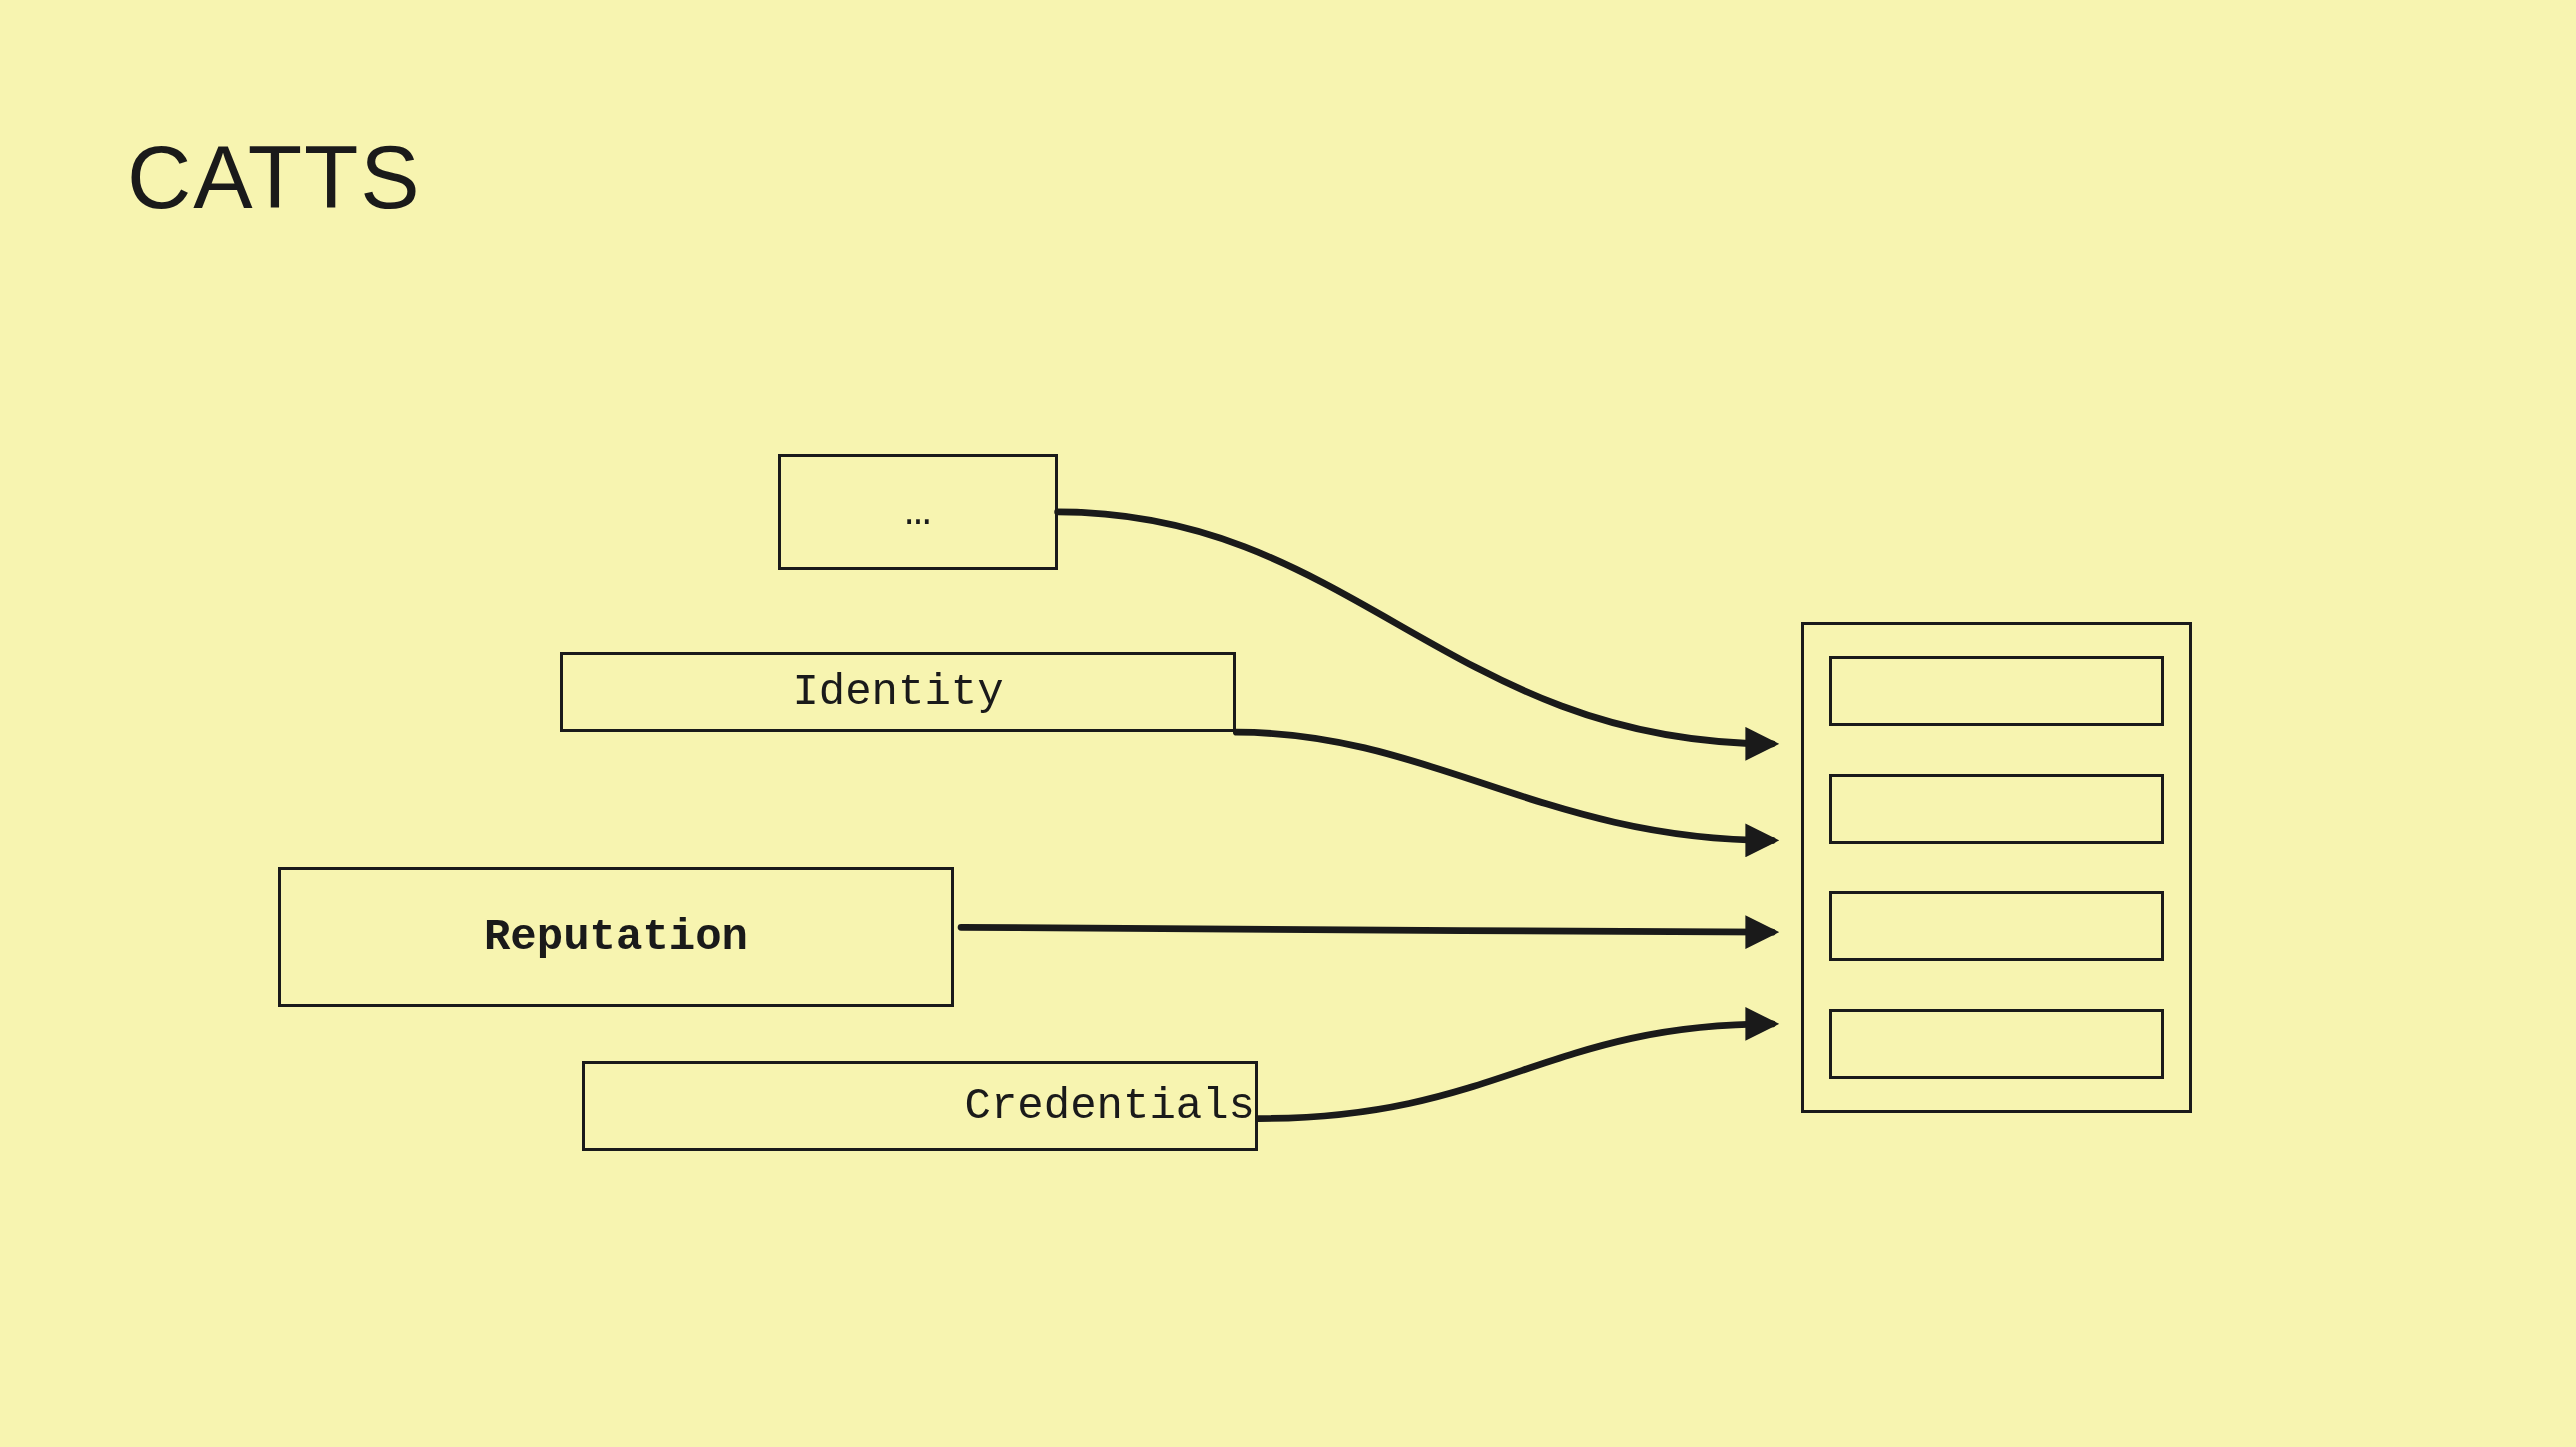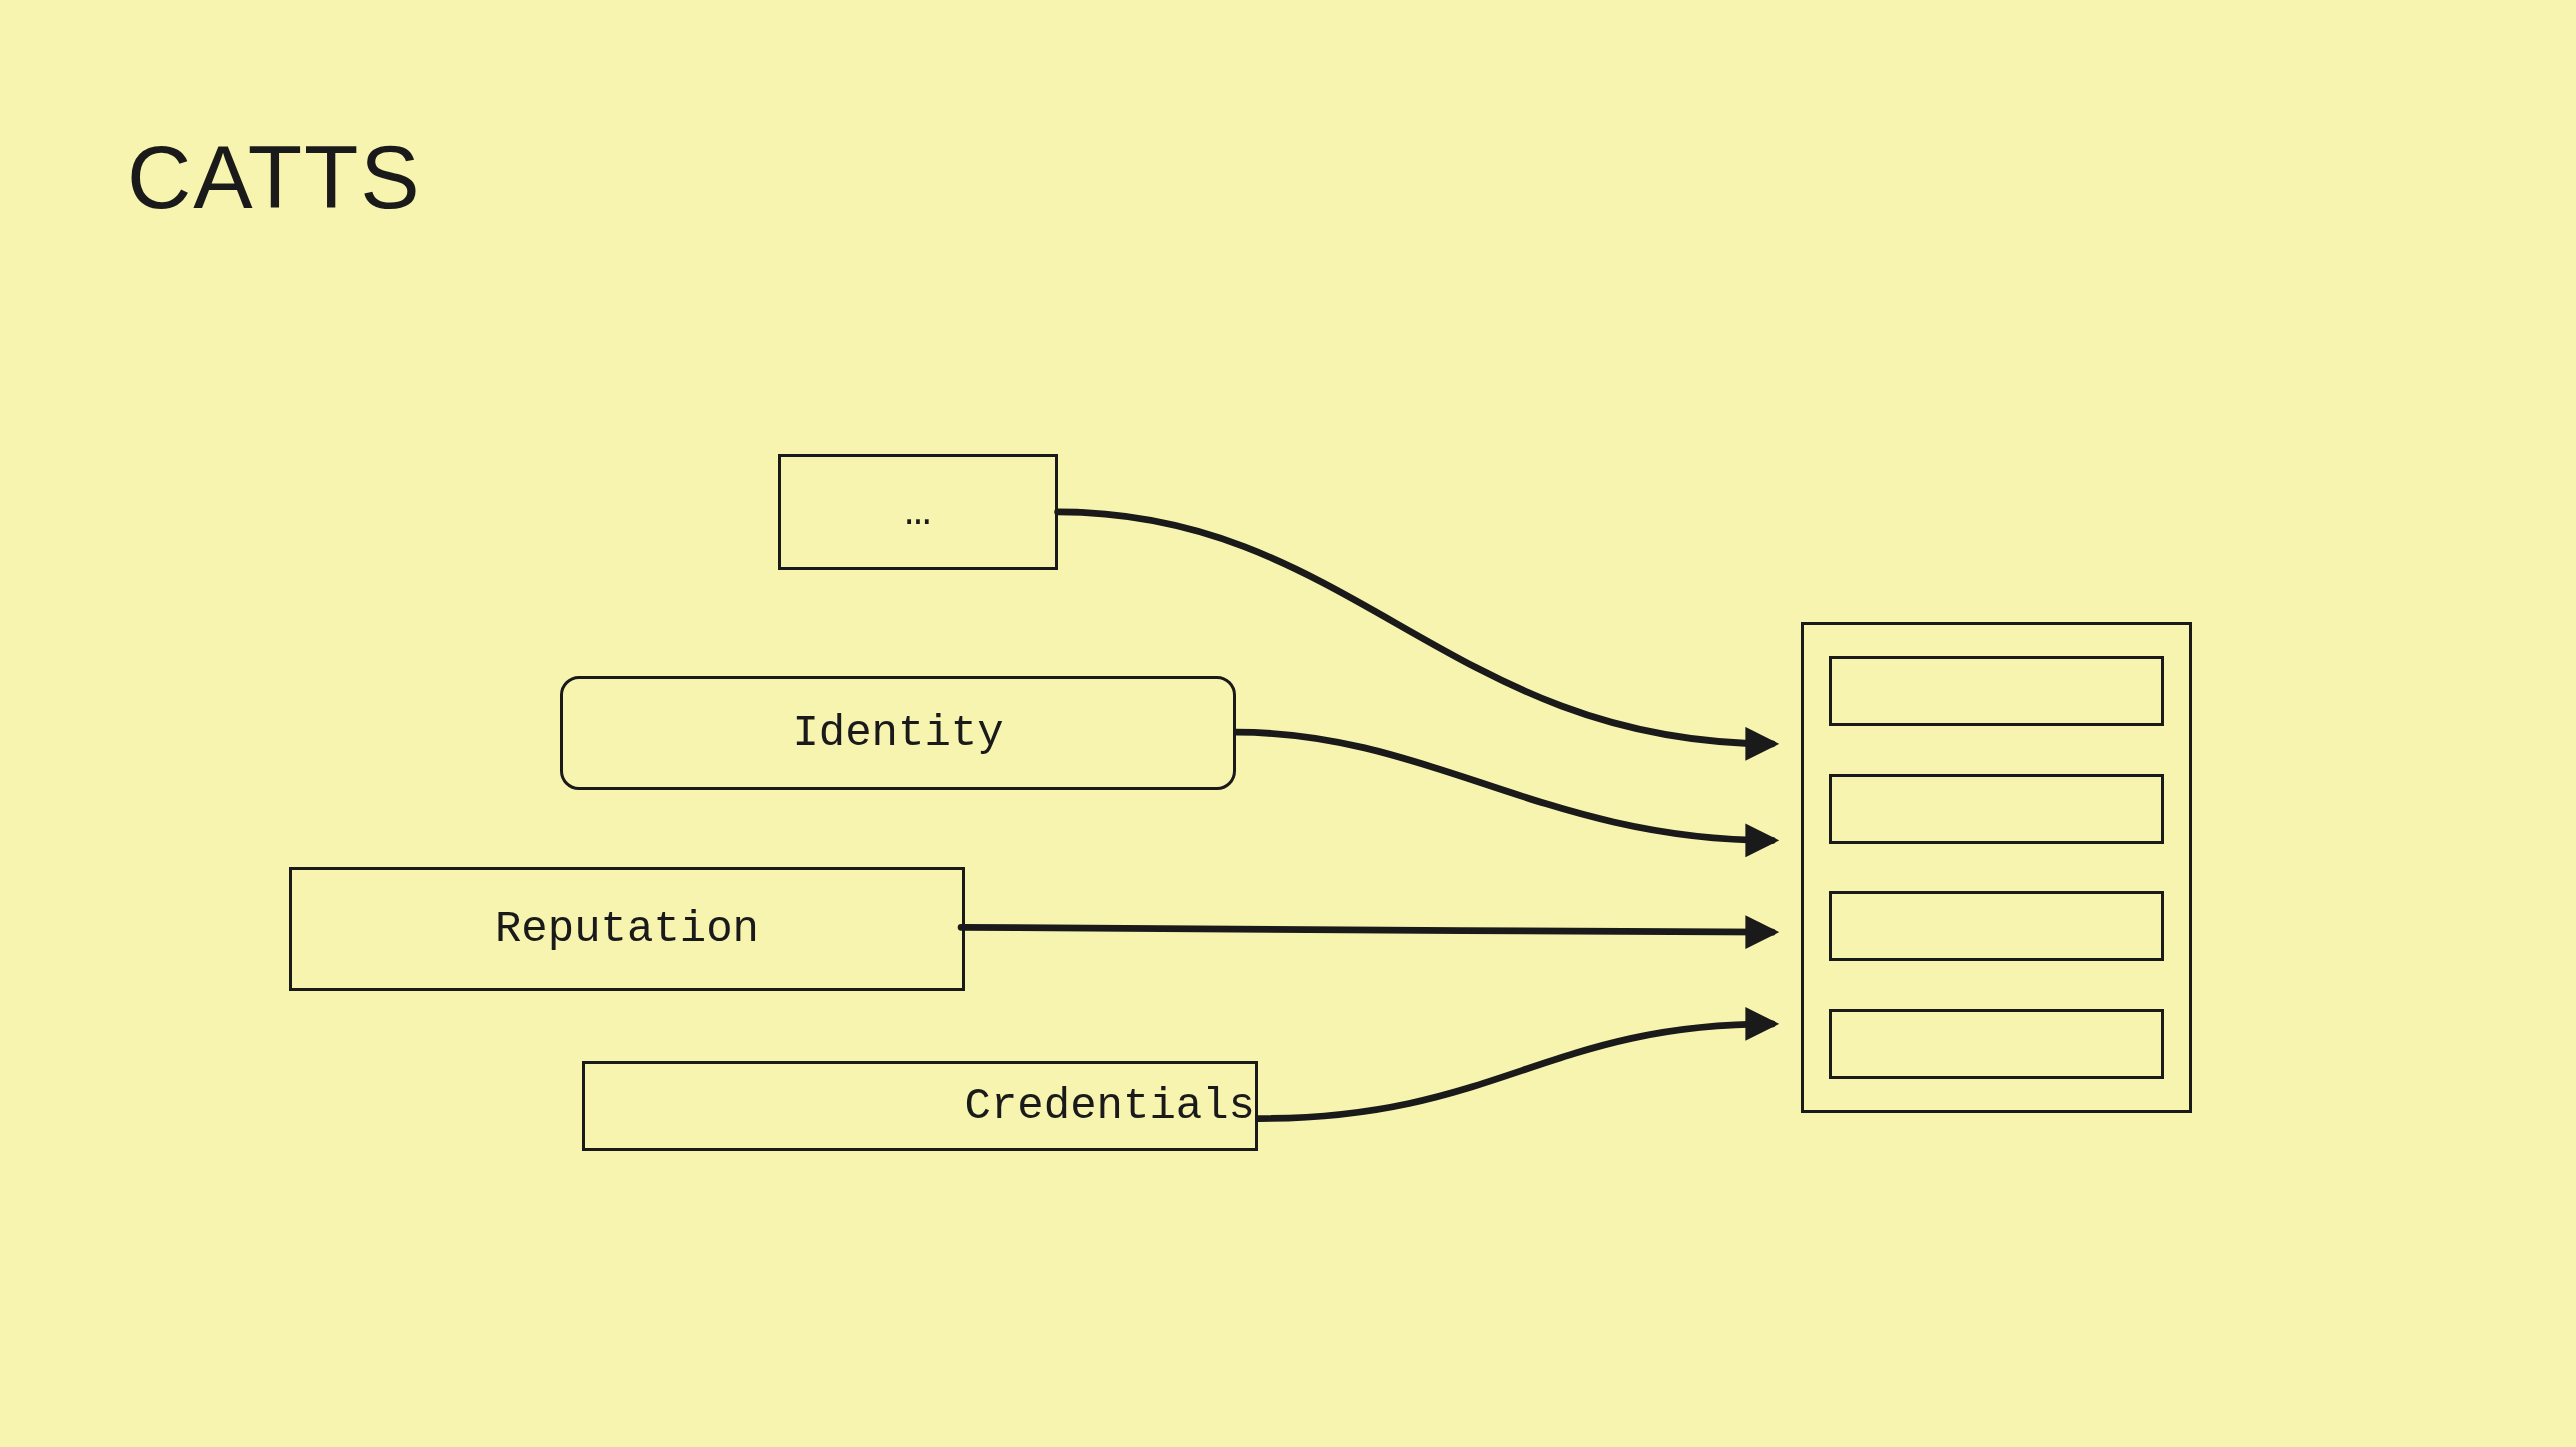--- a/index.html
+++ b/index.html
@@ -71,25 +71,25 @@
   </style>
 </head>
 <body>
 
 <h1 class="title">CATTS</h1>
 
 <div class="source-box" style="top: 454px; left: 778px; width: 280px; height: 116px;">
   <span>…</span>
 </div>
 
-<div class="source-box" style="top: 676px; left: 560px; width: 676px; height: 114px; border-radius: 19px;">
+<div class="source-box" style="top: 652px; left: 560px; width: 676px; height: 80px;">
   <span>Identity</span>
 </div>
 
-<div class="source-box" style="top: 867px; left: 289px; width: 676px; height: 124px;">
+<div class="source-box" style="top: 867px; left: 278px; width: 676px; height: 140px; font-weight: bold;">
   <span>Reputation</span>
 </div>
 
 <div class="source-box" style="top: 1061px; left: 582px; width: 676px; height: 90px; justify-content: flex-end;">
   <span>Credentials</span>
 </div>
 
 <div class="target-container" style="top: 622px; left: 1801px; width: 391px; height: 491px;">
   <div class="target-slot"></div>
   <div class="target-slot"></div>

